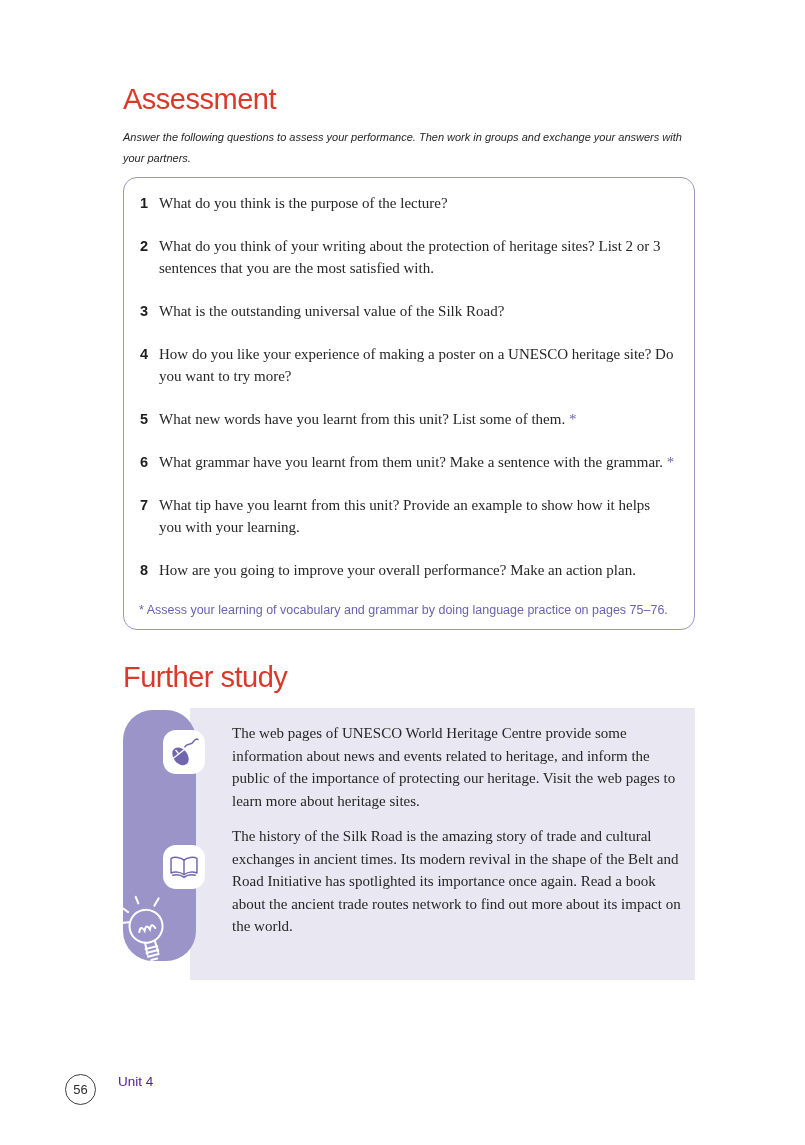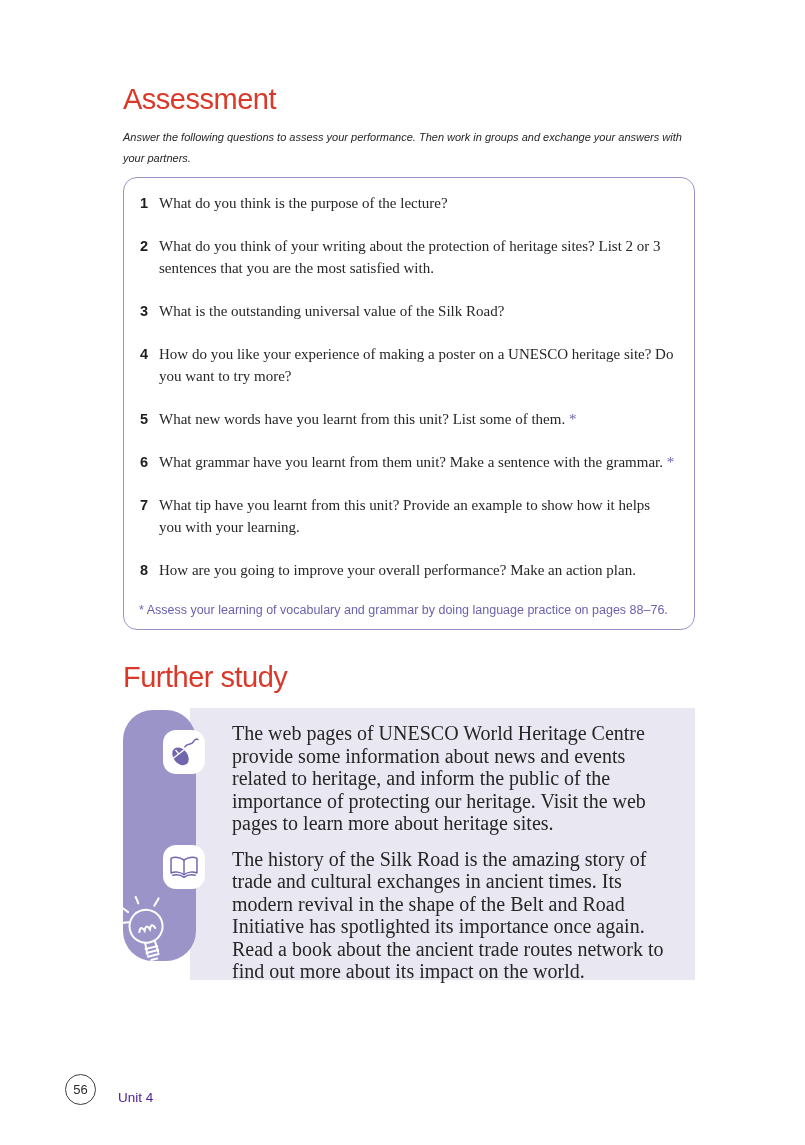--- a/index.html
+++ b/index.html
@@ -93,29 +93,29 @@
     display:flex; align-items:center; justify-content:center;
   }
   .sq-mouse { top:22px; }
   .sq-book  { top:137px; }
   .bulb { position:absolute; left:-6px; top:178px; }
   .study-text {
     position:absolute;
     left:109px; top:14px;
     width:452px;
     font-family:"Liberation Serif", serif;
-    font-size:20px;
+    font-size:15px;
     line-height:22.5px;
     color:#262626;
   }
   .study-text p + p { margin-top:13px; }
   .footer {
     position:absolute;
     left:65px; top:1074px;
-    display:flex; align-items:flex-end;
+    display:flex; align-items:flex-start;
   }
   .page-circle {
     width:31px; height:31px;
     border:1.5px solid #3f3f3f;
     border-radius:50%;
     display:flex; align-items:center; justify-content:center;
     font-size:13px;
     color:#2c2c2c;
   }
   .unit-label {
@@ -160,21 +160,21 @@
         <span class="q-text"><span>What grammar have you learnt from them unit? Make a sentence with the grammar.</span><span class="q-note">*</span></span>
       </div>
       <div class="q-row">
         <span class="q-num">7</span>
         <span class="q-text"><span>What tip have you learnt from this unit? Provide an example to show how it helps you with your learning.</span><span class="q-note"></span></span>
       </div>
       <div class="q-row">
         <span class="q-num">8</span>
         <span class="q-text"><span>How are you going to improve your overall performance? Make an action plan.</span><span class="q-note"></span></span>
       </div>
-      <p class="footnote">* Assess your learning of vocabulary and grammar by doing language practice on pages 88–76.</p>
+      <p class="footnote">* Assess your learning of vocabulary and grammar by doing language practice on pages 75–76.</p>
     </div>
 
     <div class="section-heading h-further">Further study</div>
 
     <div class="study-wrap">
       <div class="study-panel"></div>
       <div class="study-strip"></div>
 
       <div class="icon-squircle sq-mouse">
         <svg width="38" height="40" viewBox="0 0 44 44" fill="none">

